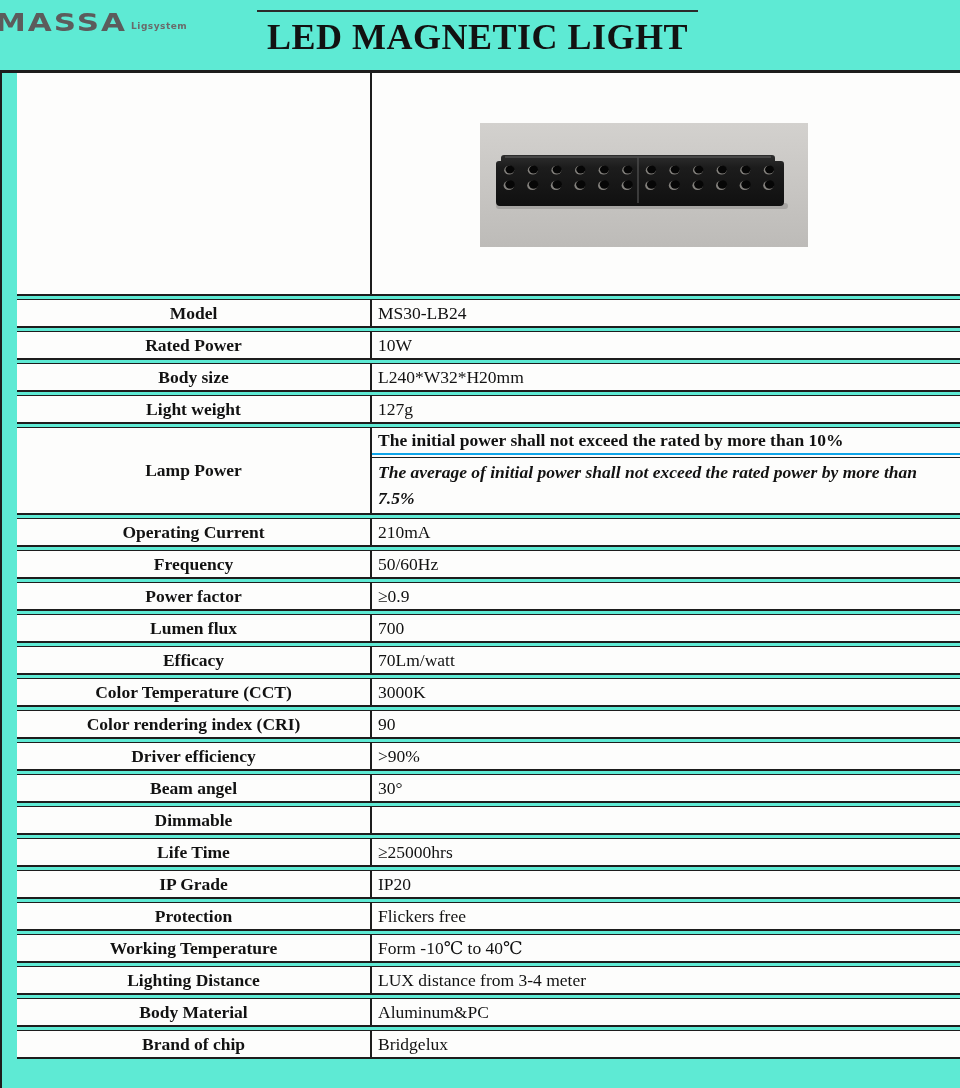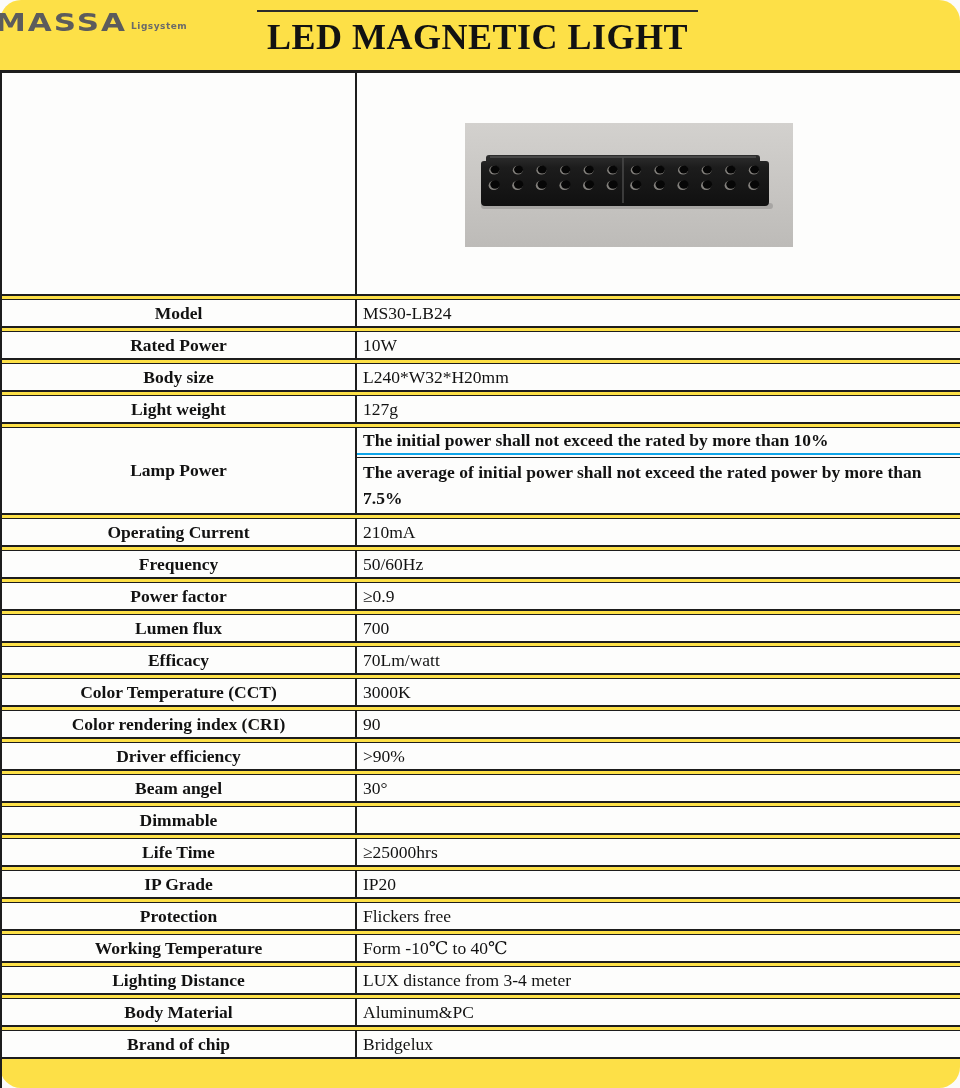--- a/index.html
+++ b/index.html
@@ -1,22 +1,21 @@
 <!DOCTYPE html>
 <html><head>
 <meta charset="utf-8">
 <style>
   html,body{margin:0;padding:0;}
   body{width:960px;height:1088px;overflow:hidden;background:#fbfbfa;}
   .page{
     position:relative;width:960px;height:1088px;
-    background:#fde047;
+    background:#5eead4;
     font-family:"Liberation Serif","DejaVu Serif",serif;
     color:#121212;
-    border-radius:21px;
   }
   
   .logo{
     position:absolute;top:4px;left:-5px;
     font-family:"DejaVu Sans","Liberation Sans",sans-serif;
     font-weight:bold;color:#5c5c5c;white-space:nowrap;
   }
   .logo-brand{font-size:31px;letter-spacing:2px;transform:scaleY(.82);display:inline-block;vertical-align:middle;}
   .logo-tagline{font-size:9px;color:#6a6a6a;margin-left:4px;vertical-align:middle;position:relative;top:4px;letter-spacing:.5px;}
   .title-wrap{position:absolute;top:10px;left:257px;width:441px;text-align:center;}
@@ -25,20 +24,21 @@
     font-size:36px;font-weight:bold;letter-spacing:.5px;
     line-height:1.2;white-space:nowrap;
   }
   
   .spec-table{
     position:absolute;top:70px;left:0;width:960px;height:1018px;
     border-top:3px solid #1d1d1d;
     border-left:2px solid #1d1d1d;
     box-sizing:border-box;
     overflow:hidden;
+    padding-left:15px;
   }
   .row{
     display:flex;align-items:stretch;
     border-top:1px solid #1d1d1d;
     border-bottom:2px solid #1d1d1d;
     margin-bottom:3px;
     box-sizing:border-box;
     background:#fdfdfc;
   }
   .row.image-row{height:223px;border-top:none;}
@@ -65,20 +65,21 @@
     height:29px;box-sizing:border-box;
     border-bottom:2px solid #0ea5e9;margin-bottom:2px;
     display:flex;align-items:center;
     font-size:17.5px;font-weight:bold;padding:0 10px 0 6px;
   }
   .lamp-sub2{
     flex:1;border-top:1px solid #1d1d1d;
     display:flex;align-items:center;
     font-size:17.5px;font-weight:bold;padding:2px 14px 2px 6px;
     line-height:1.45;
+    font-style:italic;
   }
   
   .photo-wrap{margin:50px 0 0 108px;width:328px;height:124px;}
   .photo-wrap svg{display:block;}
 </style>
 </head>
 <body>
 
 <div class="page">
 

